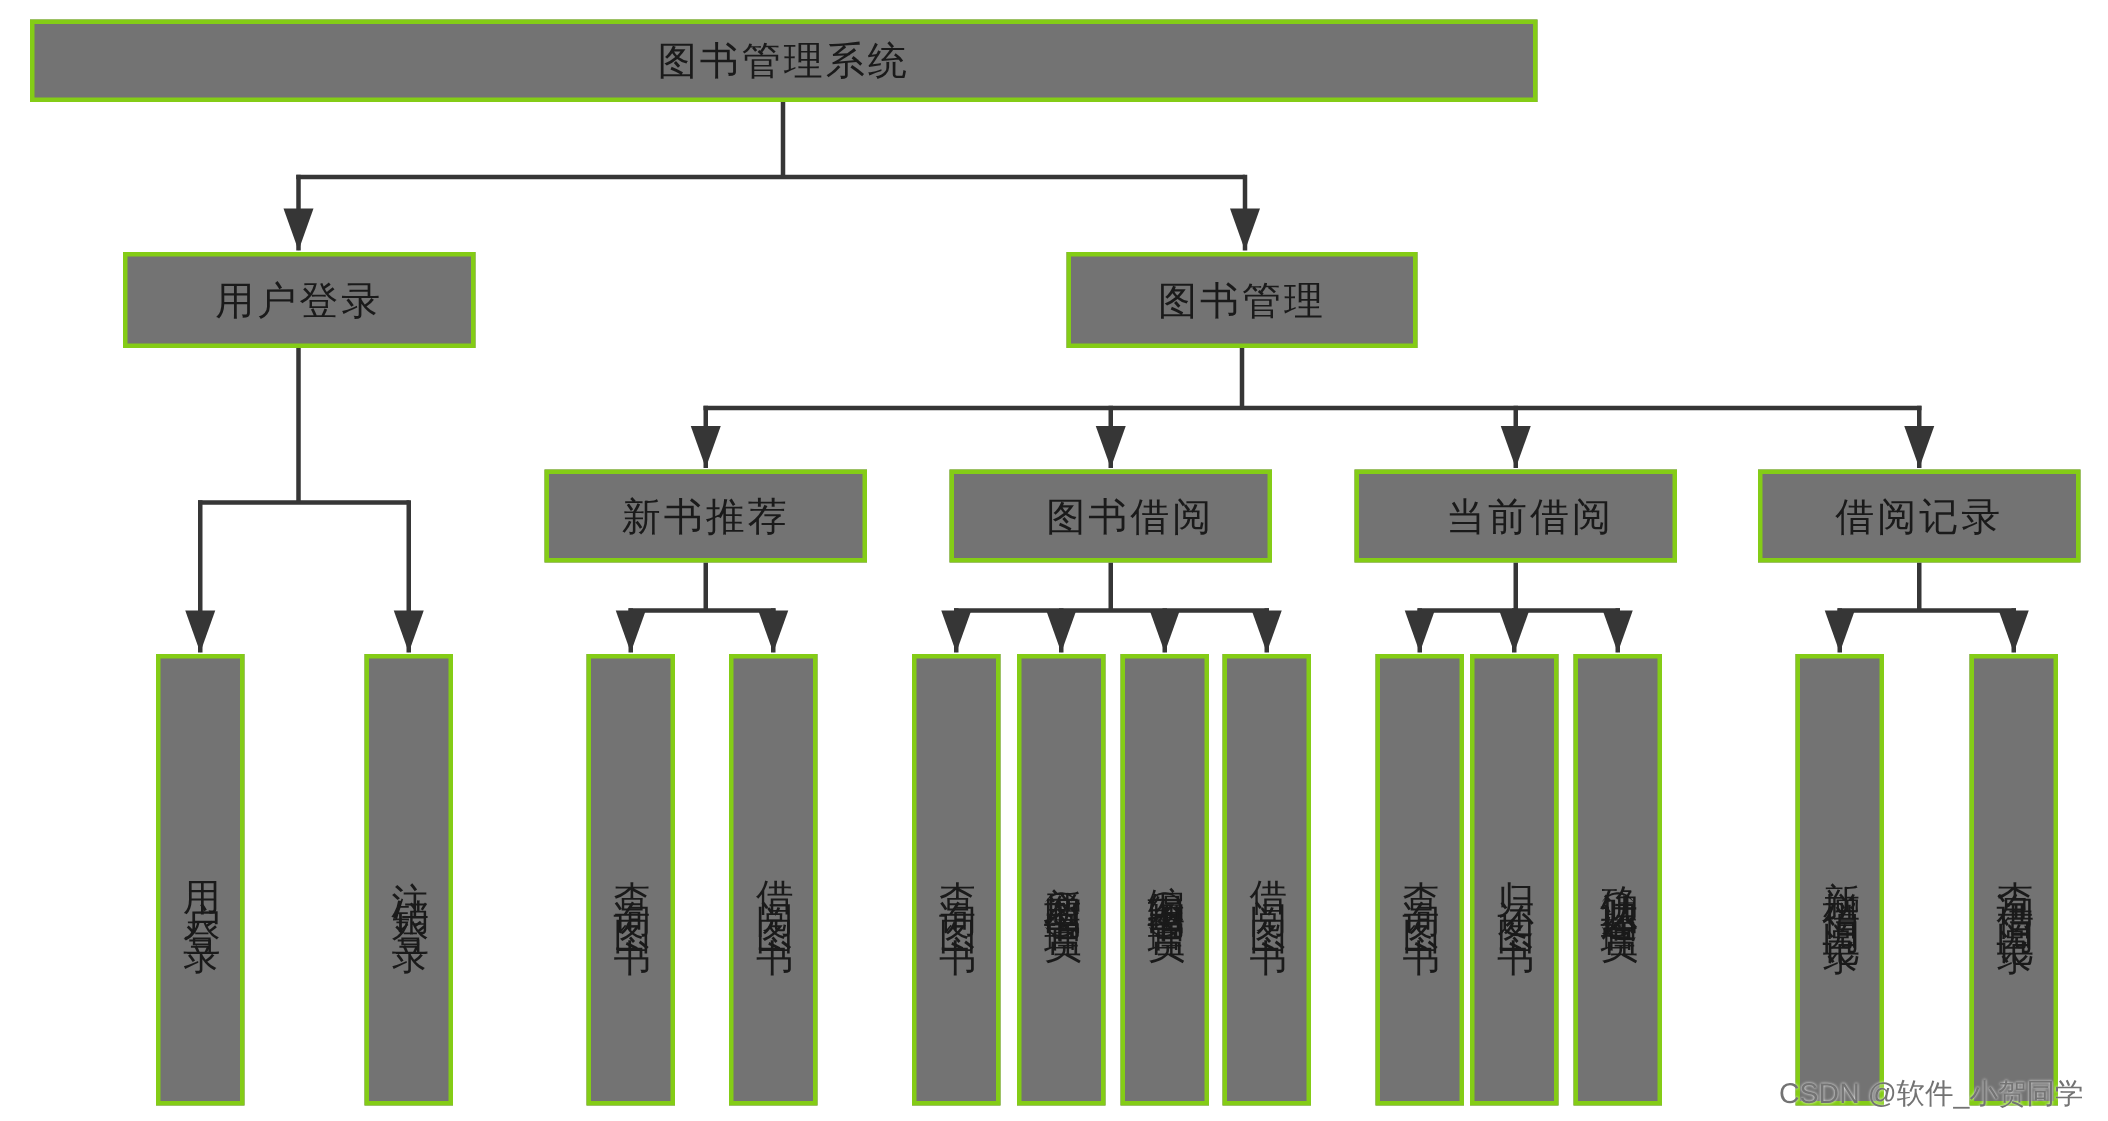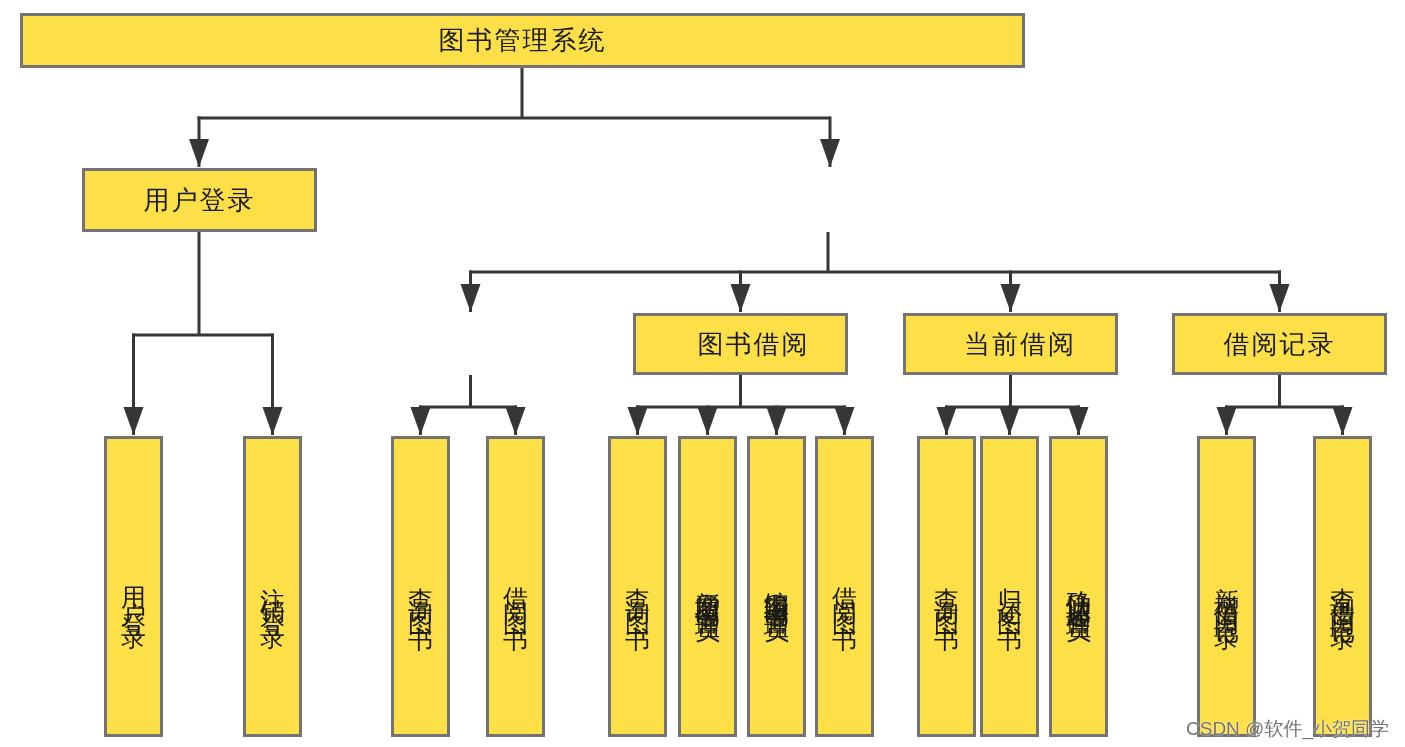--- a/index.html
+++ b/index.html
@@ -13,22 +13,22 @@
   }
   .connectors {
     position: absolute;
     left: 0; top: 0;
     width: 1405px; height: 747px;
     z-index: 1;
   }
   .node {
     position: absolute;
     box-sizing: border-box;
-    background: #fde047;
-    border: 3px solid #737373;
+    background: #737373;
+    border: 3px solid #84cc16;
     display: flex;
     align-items: center;
     justify-content: center;
     color: #1a1a1a;
     z-index: 2;
   }
   .hlabel {
     font-size: 26px;
     letter-spacing: 2px;
     white-space: nowrap;
@@ -106,21 +106,27 @@
     </g>
   </svg>
 
   <div class="node root-node">
     <span class="hlabel">图书管理系统</span>
   </div>
 
   <div class="node l2-node" style="left:82px; width:235px;">
     <span class="hlabel">用户登录</span>
   </div>
+  <div class="node l2-node" style="left:711px; width:234px;">
+    <span class="hlabel">图书管理</span>
+  </div>
 
+  <div class="node l3-node" style="left:363px; width:215px;">
+    <span class="hlabel">新书推荐</span>
+  </div>
   <div class="node l3-node" style="left:633px; width:215px;padding-left:26px;">
     <span class="hlabel">图书借阅</span>
   </div>
   <div class="node l3-node" style="left:903px; width:215px;padding-left:19px;">
     <span class="hlabel">当前借阅</span>
   </div>
   <div class="node l3-node" style="left:1172px; width:215px;">
     <span class="hlabel">借阅记录</span>
   </div>
 

